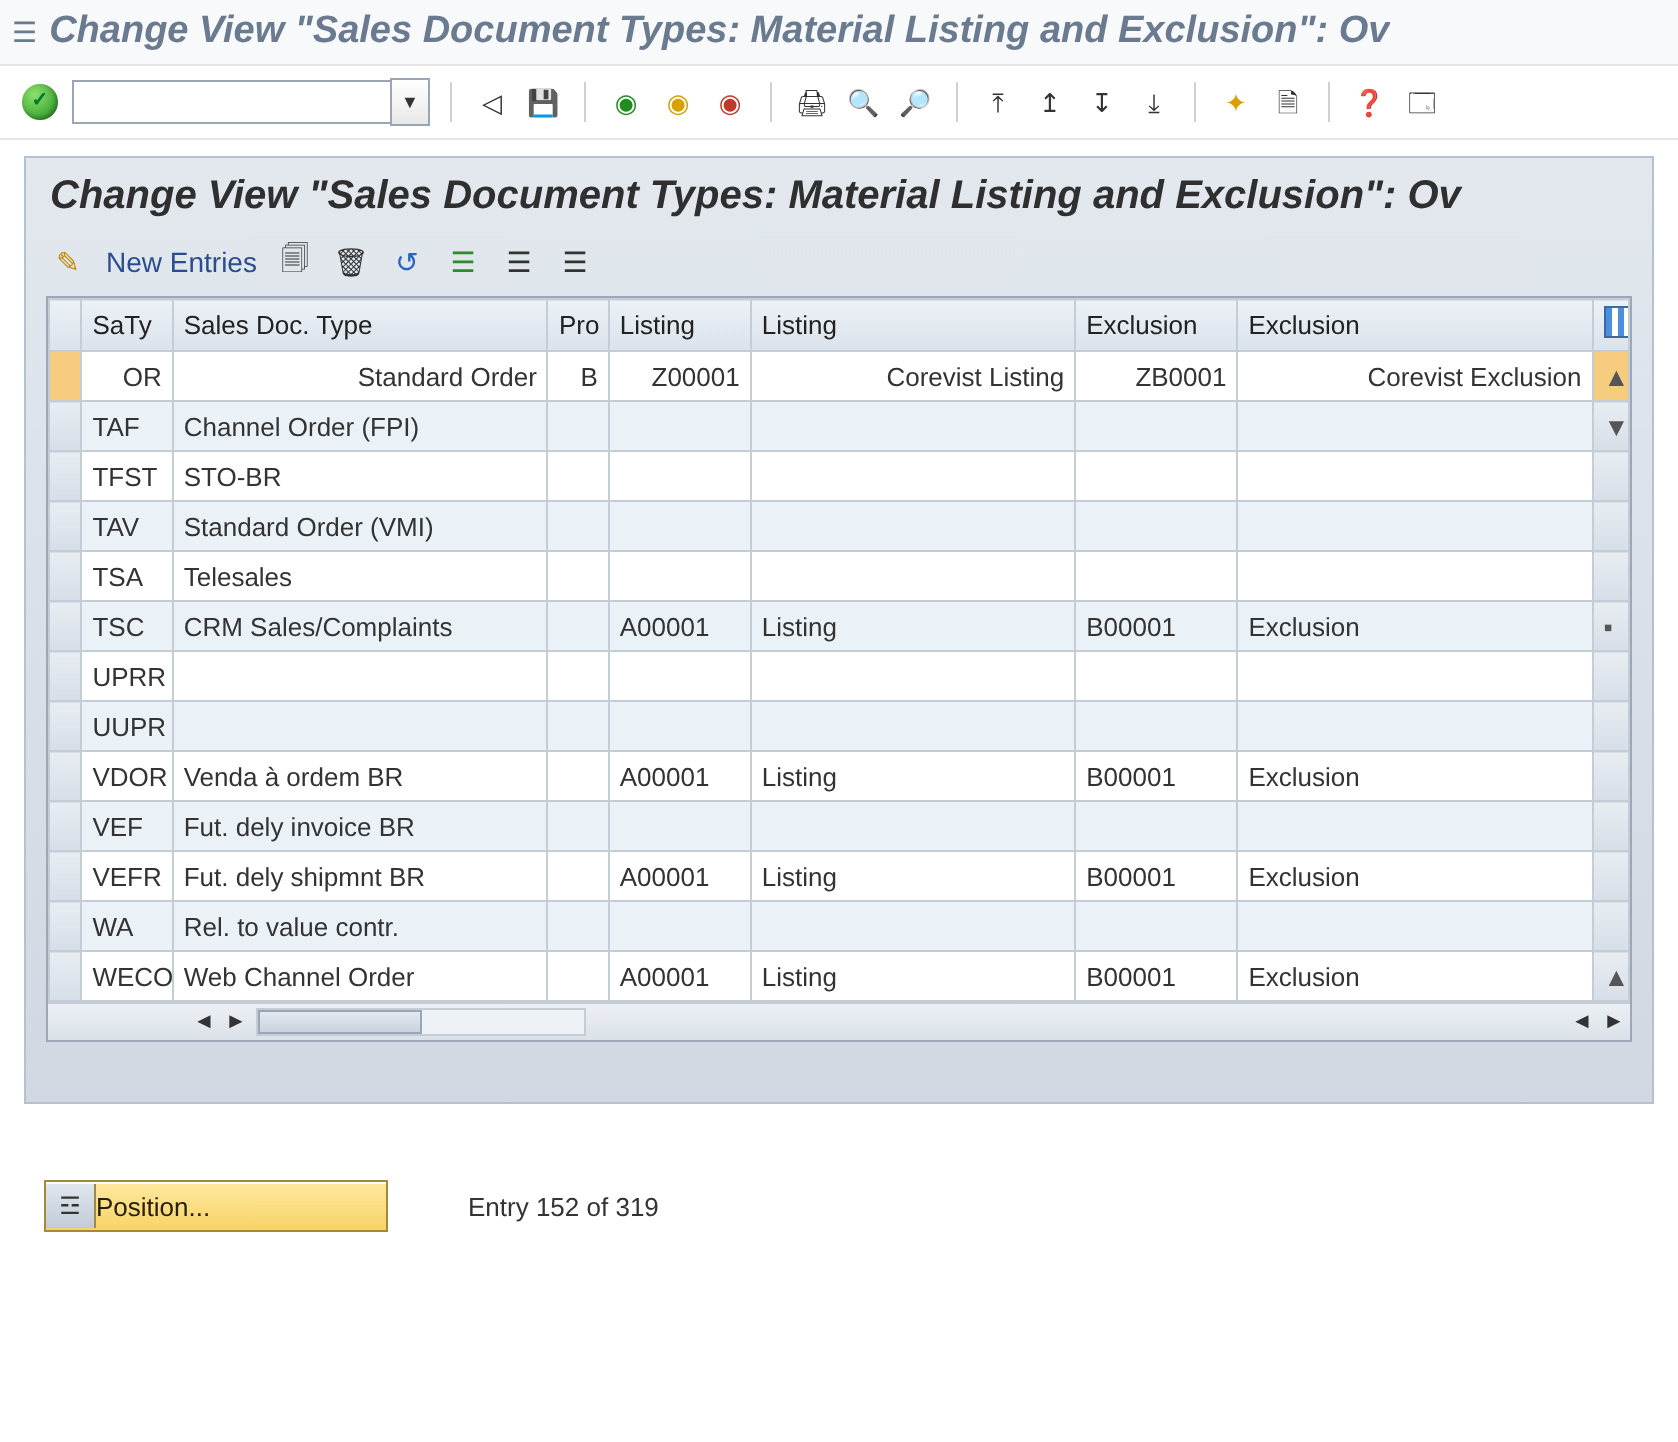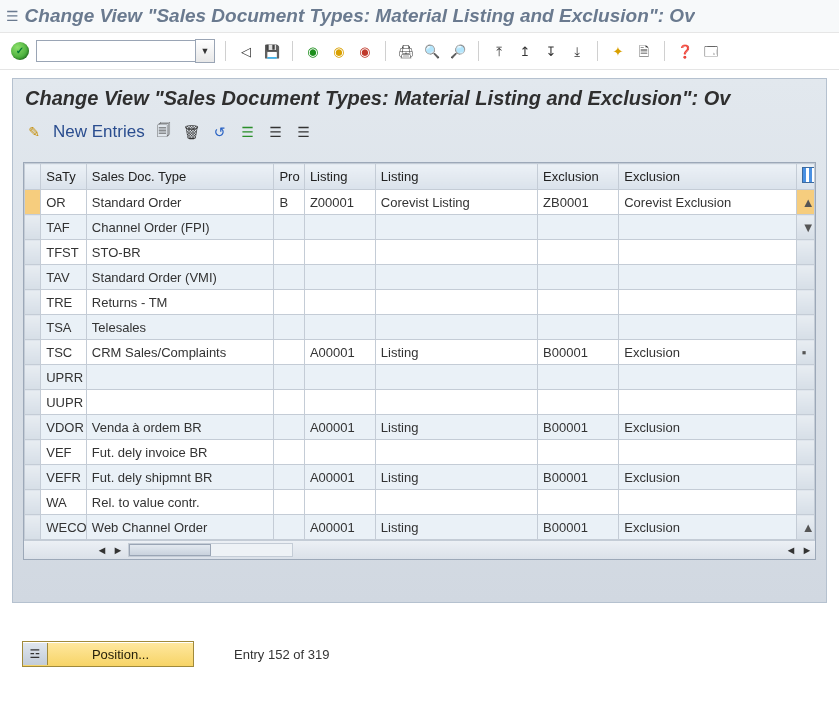--- a/index.html
+++ b/index.html
@@ -100,26 +100,26 @@
     align-items: center;
     gap: 10px;
     padding: 4px 12px 8px 12px;
   }
   .pt-btn {
     display:flex;align-items:center;justify-content:center;
     width:18px;height:18px;font-size:14px;
   }
   .new-entries {
     color: #2a4d8f;
-    font-size: 17px;
+    font-size: 14px;
   }
 
   
   .grid-wrap {
-    margin: 12px 10px;
+    margin: 0 10px;
     background: #fff;
     border: 1px solid #9ca8b8;
     position: relative;
   }
   .grid {
     width: 100%;
     border-collapse: collapse;
     table-layout: fixed;
   }
   .grid th, .grid td {
@@ -144,20 +144,21 @@
   .col-type { width: 185px; }
   .col-pro  { width: 30px; }
   .col-lst1 { width: 70px; }
   .col-lst2 { width: 160px; }
   .col-exc1 { width: 80px; }
   .col-exc2 { width: 175px; }
   .col-vsb  { width: 18px; background:linear-gradient(#ecf1f6,#dae2eb); }
 
   .sel-row td, .sel-row .rowhead {
     background: #f6cd7e;
+    text-align: right;
   }
   tr:nth-child(even) td.cell { background: #eaf1f7; }
   tr:nth-child(odd)  td.cell { background: #ffffff; }
   .sel-row td.cell { background: #f6cd7e; }
   .vsb-cell {
     background: linear-gradient(#e8edf2,#d6dee7);
     text-align:center;
     font-size:10px;
     color:#555;
     padding:0;
@@ -202,21 +203,21 @@
     box-shadow: 0 1px 0 #fff inset;
   }
   .pos-btn .chip {
     width:24px;height:22px;
     background:linear-gradient(#dfe6ee,#c2ccd8);
     border-right:1px solid #a08a3b;
     display:flex;align-items:center;justify-content:center;
     font-size:12px;
   }
   .pos-btn .lbl {
-    flex:1;text-align:center;color:#26200a;
+    flex:1;text-align:left;color:#26200a;
   }
   .entry-status { color:#333;text-align:right; }
 </style>
 </head>
 <body>
 
 <div class="topbar">
   <span style="color:#6a7a8f;font-size:14px">☰</span>
   <span class="win-title">Change View "Sales Document Types: Material Listing and Exclusion": Ov</span>
 </div>
@@ -333,31 +334,20 @@
             <td class="cell">Standard Order (VMI)</td>
             <td class="cell"></td>
             <td class="cell"></td>
             <td class="cell"></td>
             <td class="cell"></td>
             <td class="cell"></td>
             <td class="vsb-cell"></td>
           </tr>
           <tr>
             <td class="rowhead"></td>
-            <td class="cell">TRE</td>
-            <td class="cell">Returns - TM</td>
-            <td class="cell"></td>
-            <td class="cell"></td>
-            <td class="cell"></td>
-            <td class="cell"></td>
-            <td class="cell"></td>
-            <td class="vsb-cell"></td>
-          </tr>
-          <tr>
-            <td class="rowhead"></td>
             <td class="cell">TSA</td>
             <td class="cell">Telesales</td>
             <td class="cell"></td>
             <td class="cell"></td>
             <td class="cell"></td>
             <td class="cell"></td>
             <td class="cell"></td>
             <td class="vsb-cell"></td>
           </tr>
           <tr>

